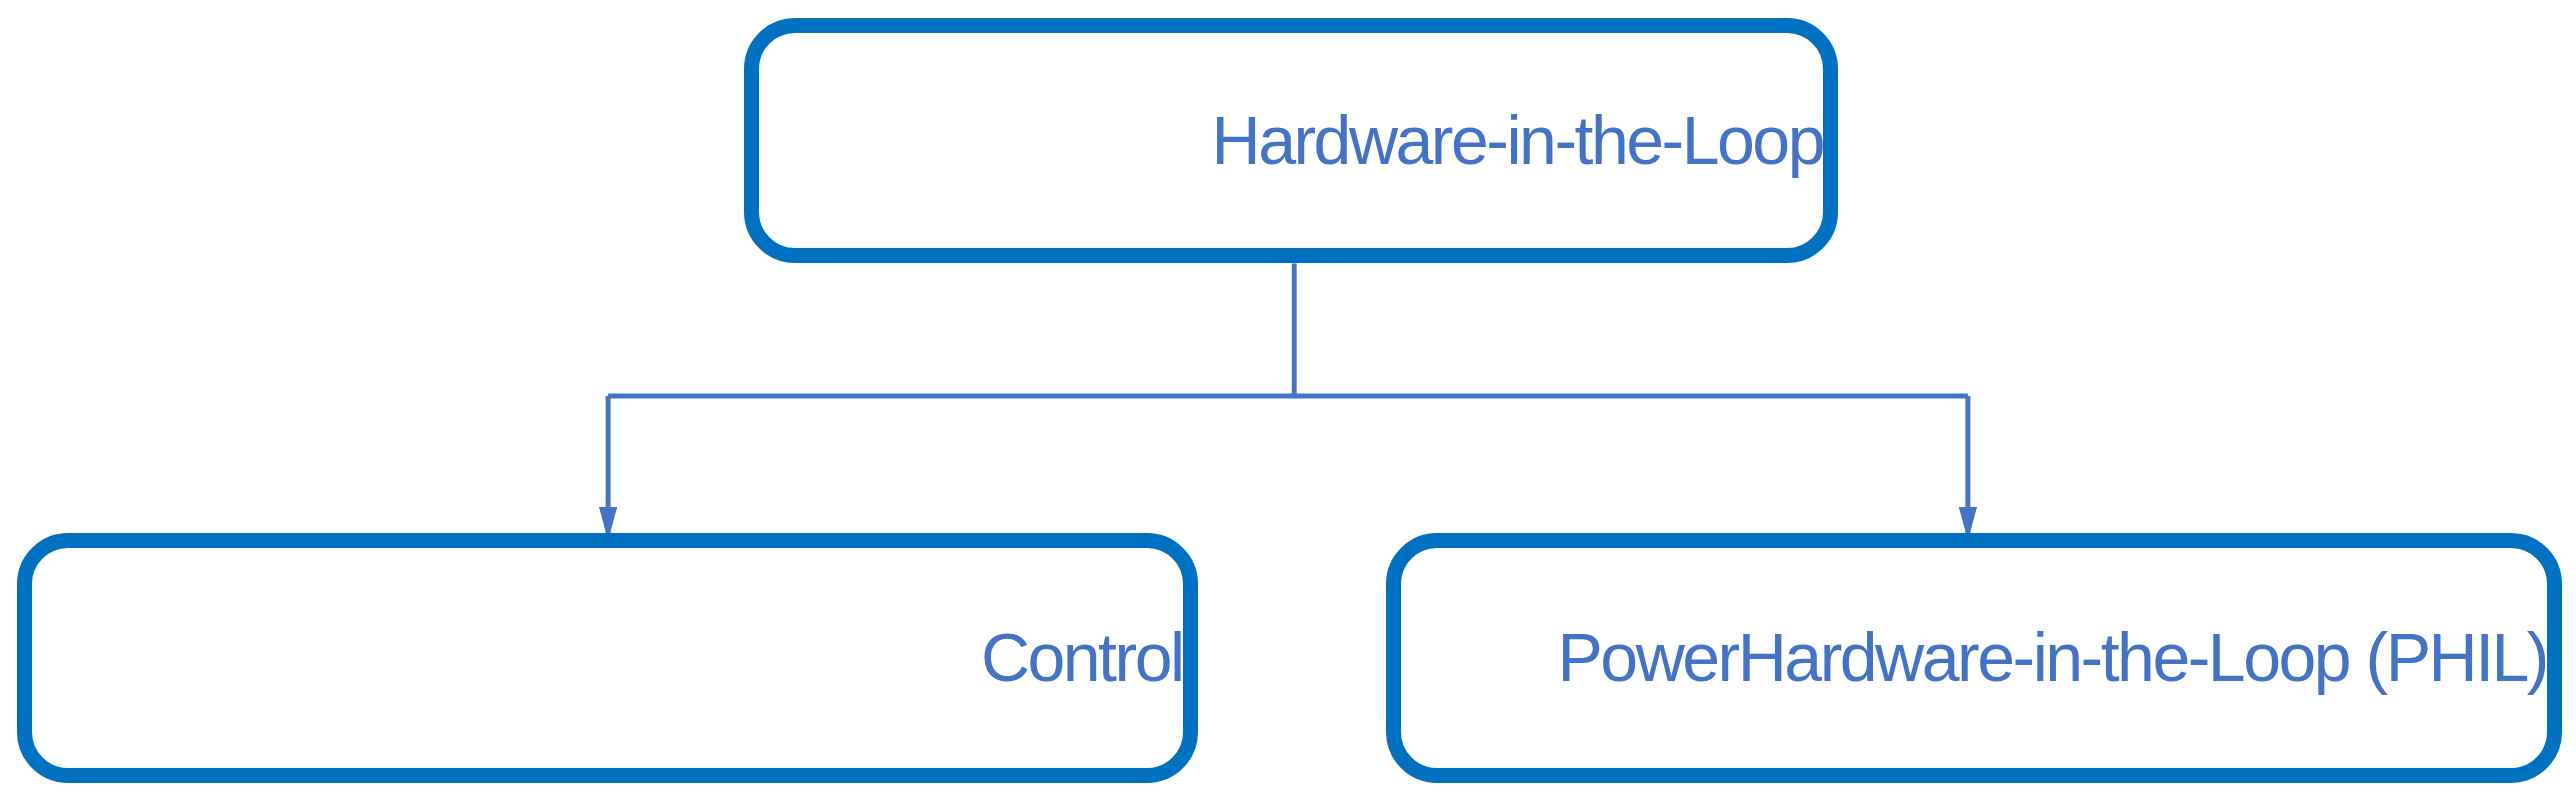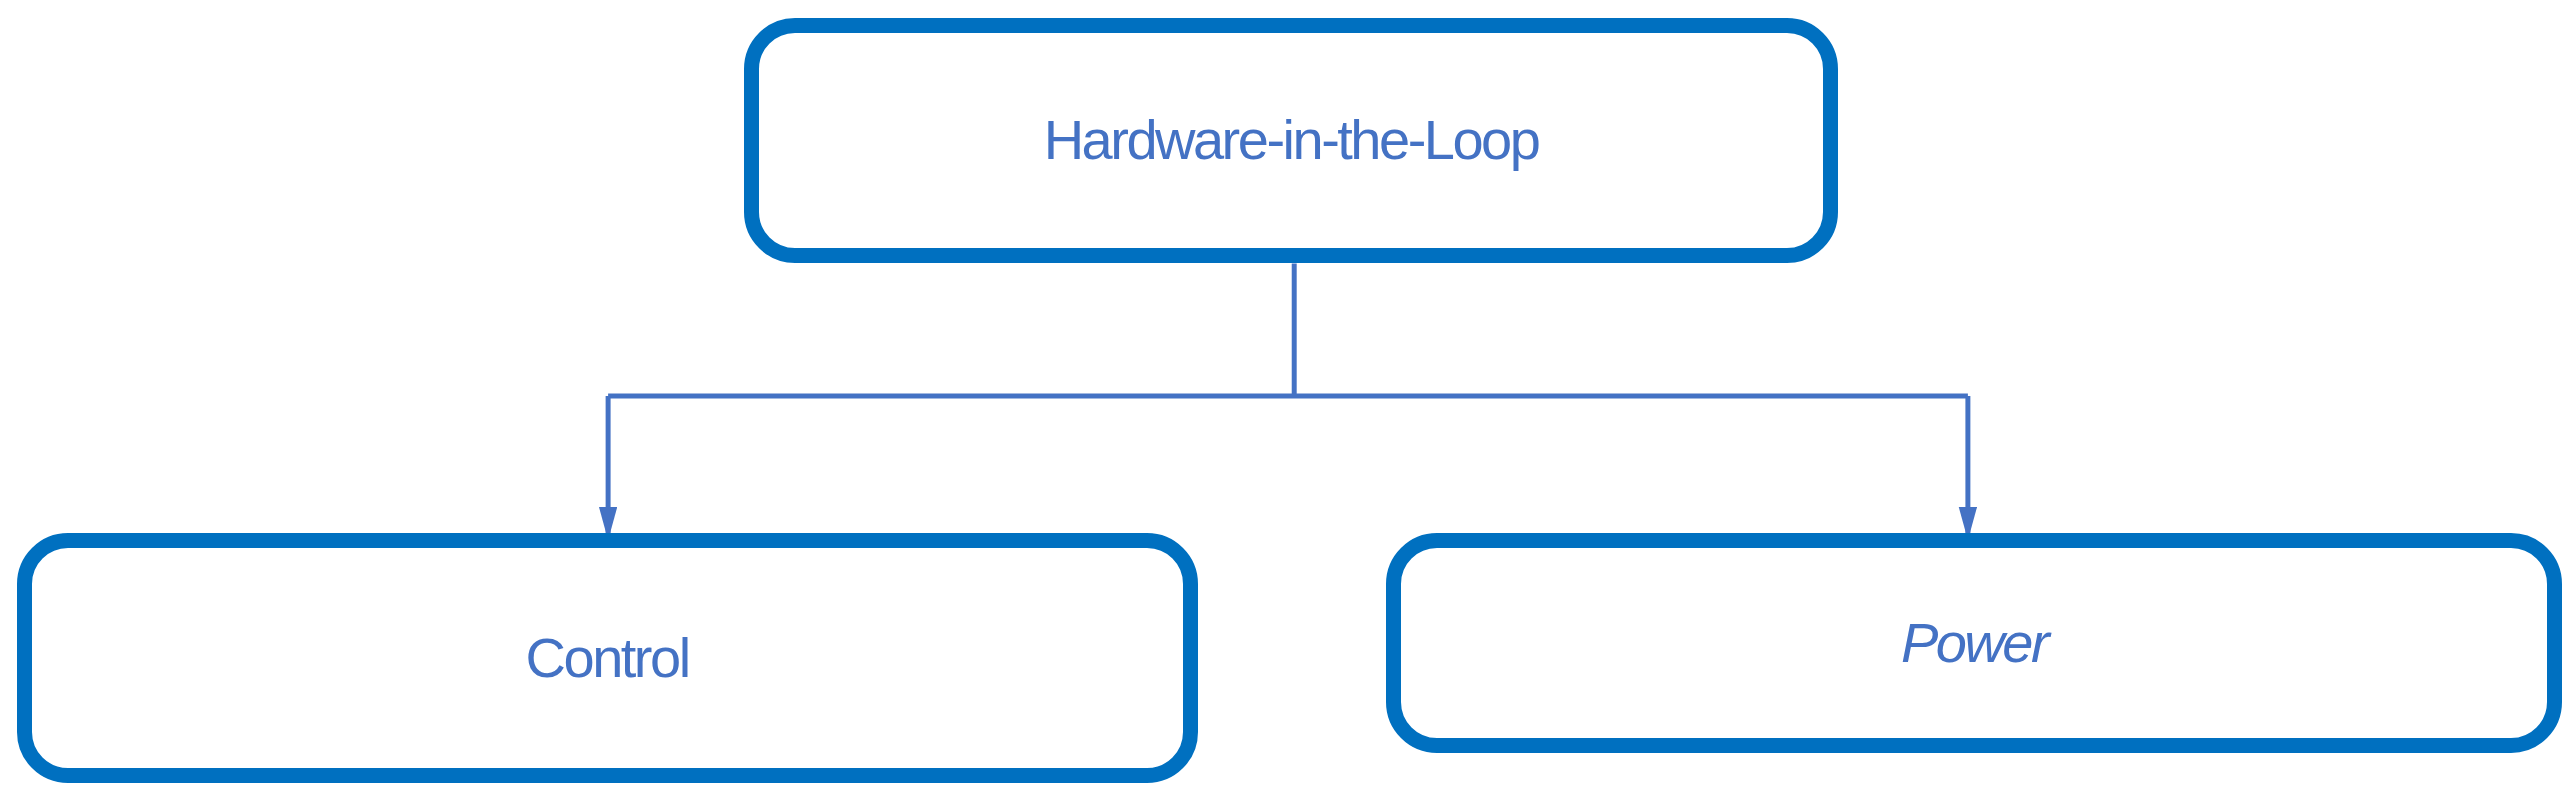--- a/index.html
+++ b/index.html
@@ -32,26 +32,25 @@
     fill: var(--connector, #4472c4);
     stroke: none;
   }
   .node {
     position: absolute;
     box-sizing: border-box;
     background: var(--box-fill, #ffffff);
     border: 15px solid var(--box-border, #0070c0);
     border-radius: 51px;
     display: flex;
-    flex-direction: column;
     align-items: center;
-    justify-content: center;
+    justify-content: flex-end;
     row-gap: 28px;
     color: var(--text, #4472c4);
-    font-size: 56px;
+    font-size: 68px;
     line-height: 1.08;
     letter-spacing: -2.5px;
     white-space: nowrap;
     text-align: center;
   }
   .node-root {
     left: 744px;
     top: 18px;
     width: 1094px;
     height: 245px;
@@ -60,22 +59,21 @@
     left: 16.6px;
     top: 533px;
     width: 1181px;
     height: 250px;
     gap: 24px;
   }
   .node-phil {
     left: 1386px;
     top: 533px;
     width: 1176px;
-    height: 220px;
-    font-style: italic;
+    height: 250px;
   }
   .node-line {
     display: block;
   }
 </style>
 </head>
 <body>
 
 <div class="canvas">
 
@@ -94,16 +92,17 @@
   <div class="node node-root">
     <span class="node-line">Hardware-in-the-Loop</span>
   </div>
 
   <div class="node node-chil">
     <span class="node-line">Control</span>
   </div>
 
   <div class="node node-phil">
     <span class="node-line">Power</span>
+    <span class="node-line">Hardware-in-the-Loop (PHIL)</span>
   </div>
 
 </div>
 
 
 </body></html>

